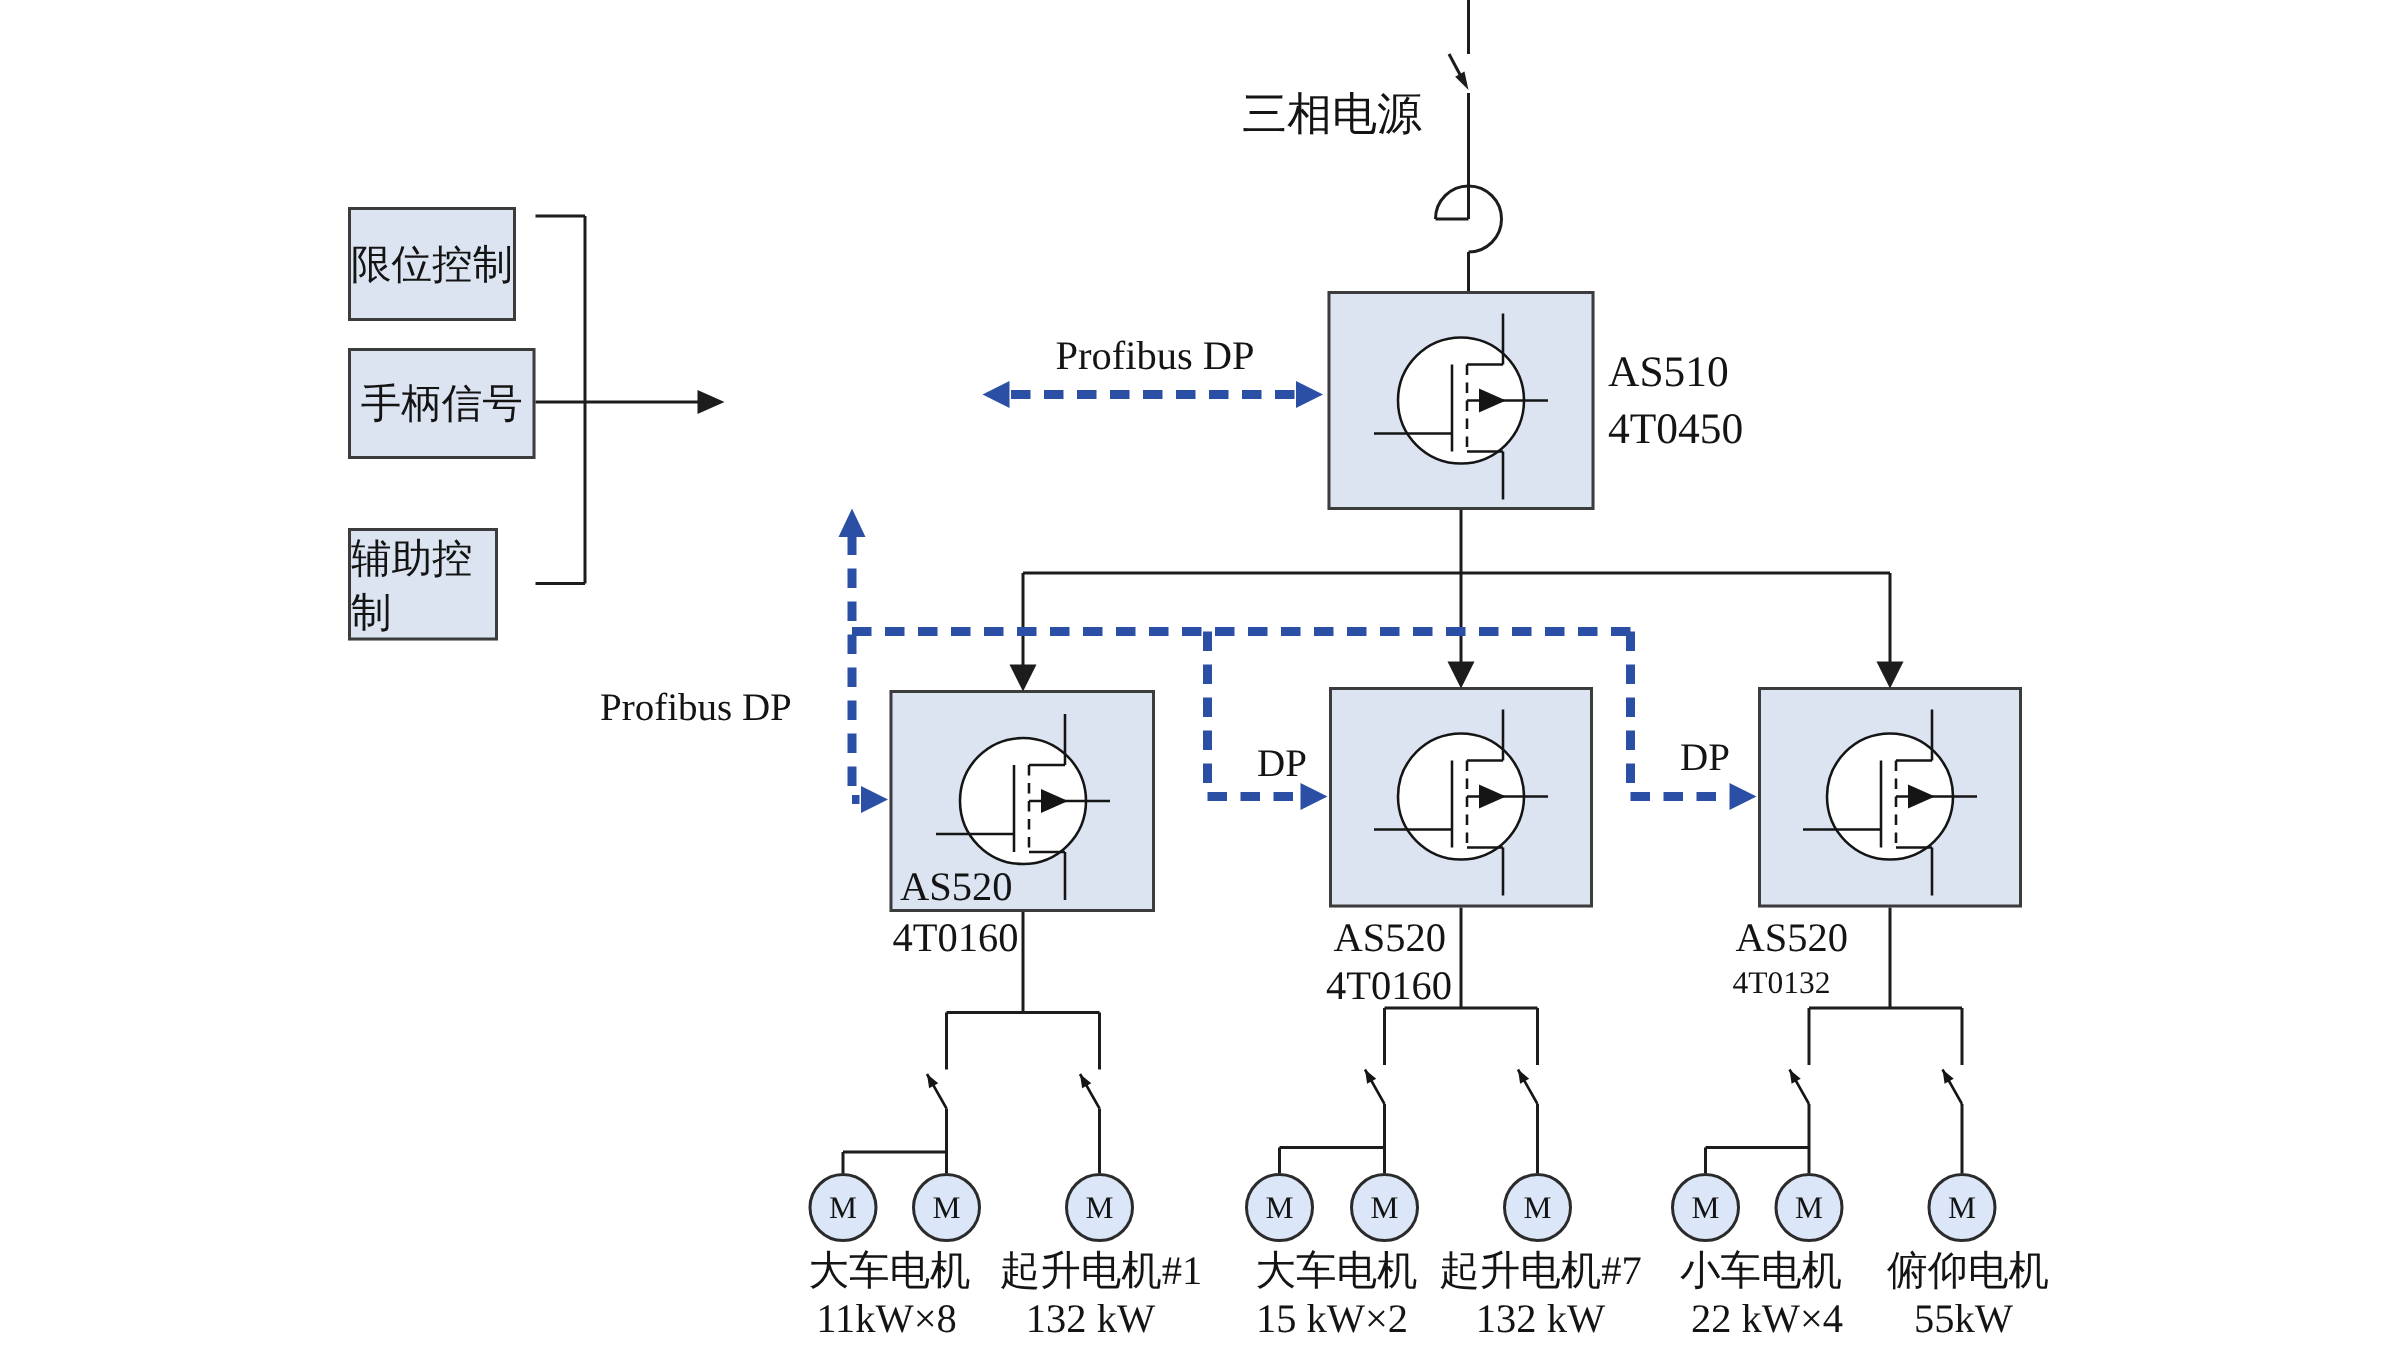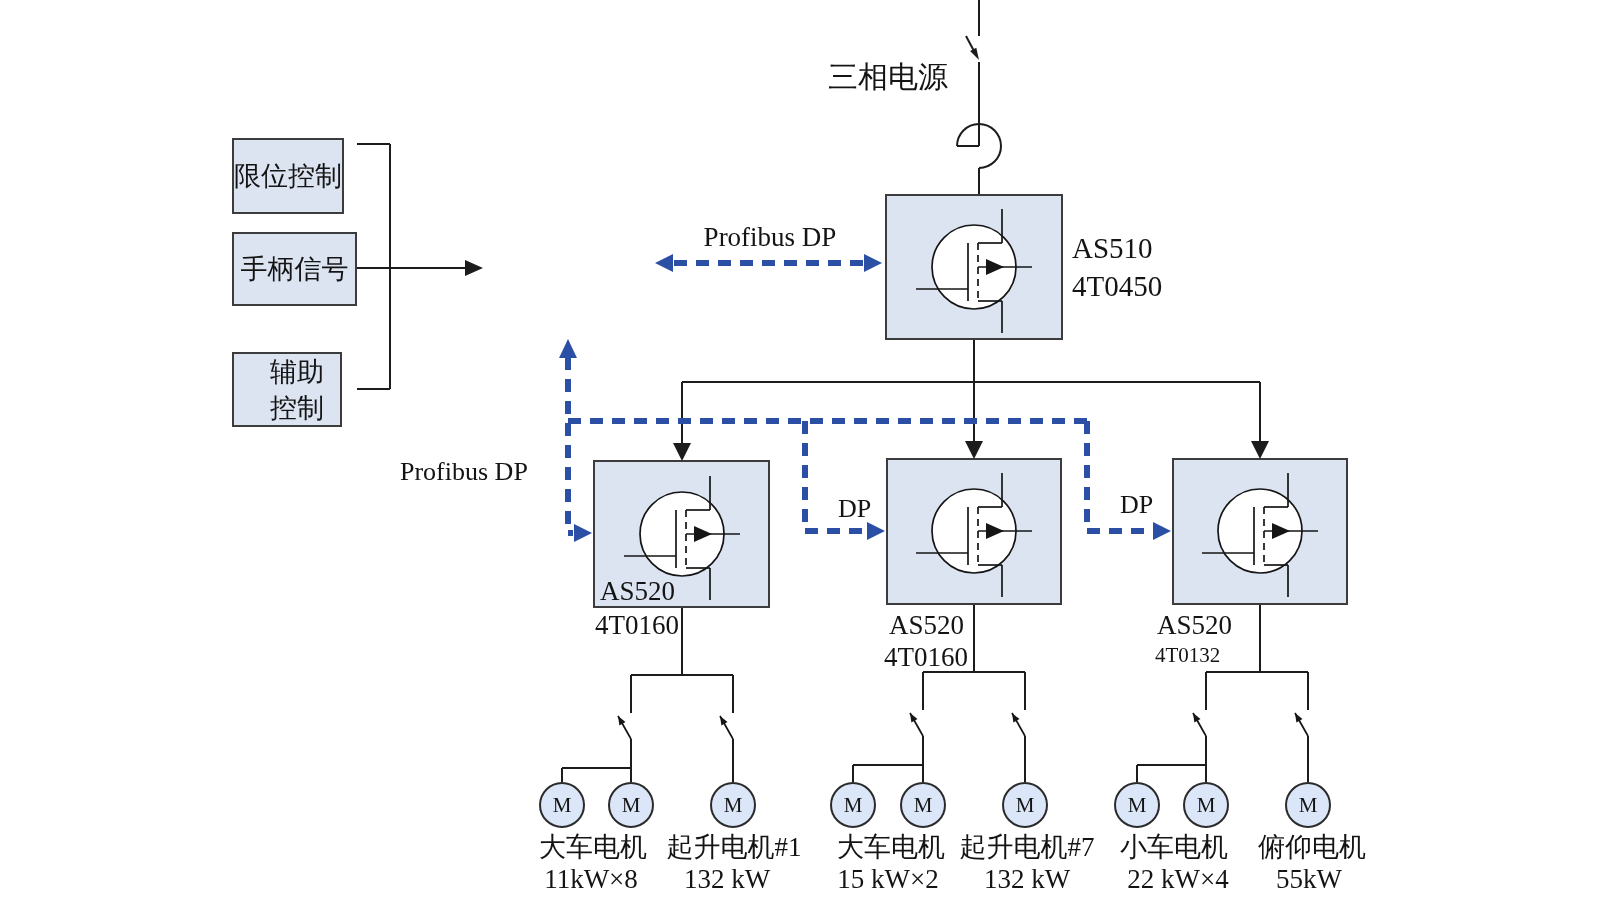--- a/index.html
+++ b/index.html
@@ -30,21 +30,21 @@
 <body>
 
 <div id="stage">
 
   <div class="box" style="left:232px;top:106px;width:112px;height:76px;margin-top:32px;">
     <span class="cn27">限位控制</span>
   </div>
   <div class="box" style="left:232px;top:232px;width:125px;height:74px;">
     <span class="cn27">手柄信号</span>
   </div>
-  <div class="box" style="left:232px;top:352px;width:110px;height:75px;padding-left:36px;">
+  <div class="box" style="left:232px;top:352px;width:100px;height:75px;">
     <span class="cn27">辅助控制</span>
   </div>
 
 
   <div class="box" style="left:885px;top:194px;width:178px;height:146px;"></div>
   <div class="box" style="left:593px;top:460px;width:177px;height:148px;"></div>
   <div class="box" style="left:886px;top:458px;width:176px;height:147px;"></div>
   <div class="box" style="left:1172px;top:458px;width:176px;height:147px;"></div>
 
   <div class="motor" style="left:539px;top:782px;">

